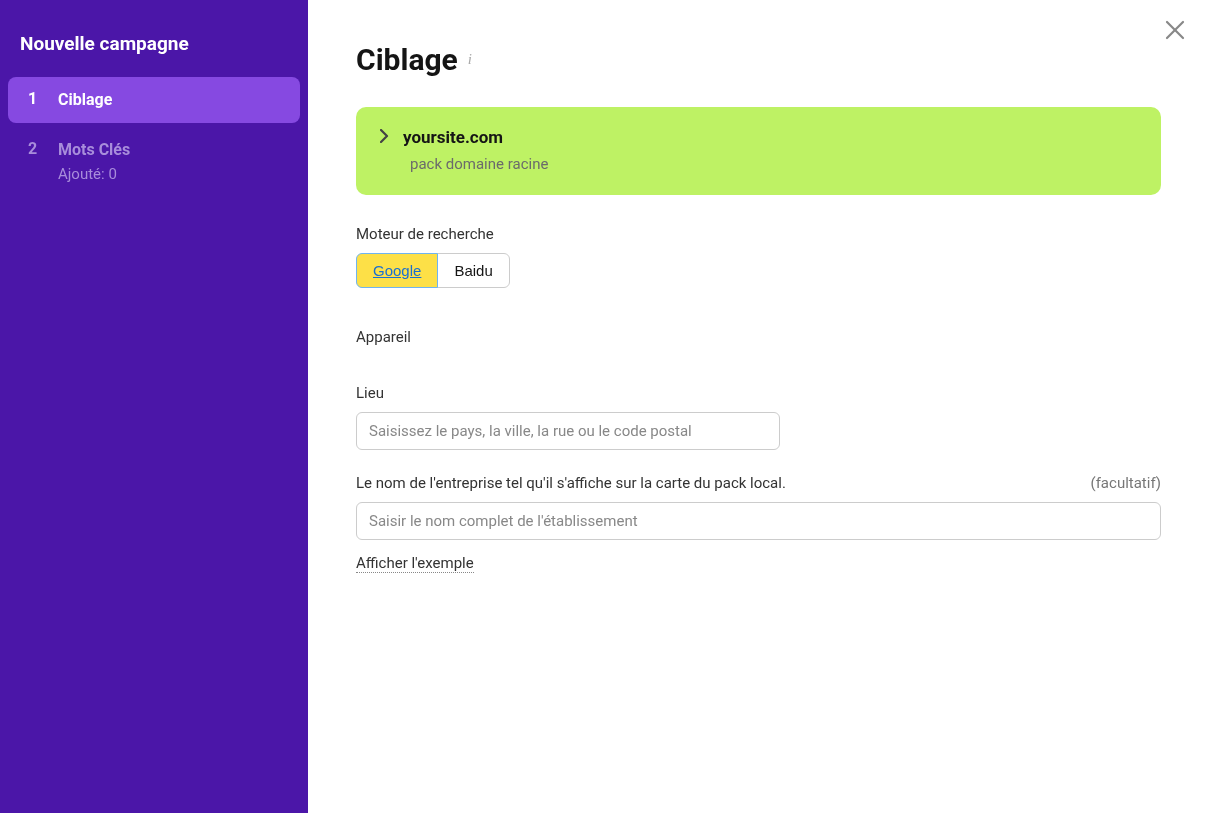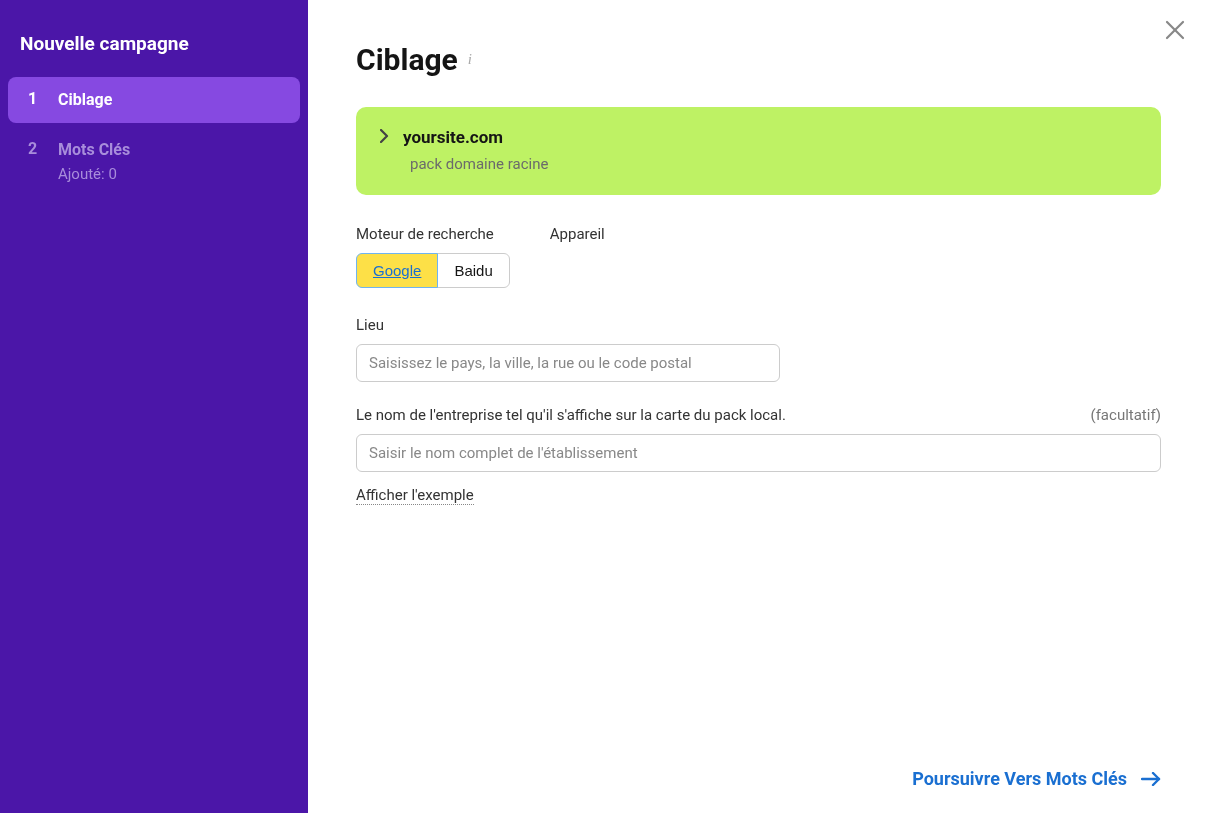--- a/index.html
+++ b/index.html
@@ -105,20 +105,21 @@
   .domain-sub {
     font-size: 15px;
     color: #6b6b6b;
     margin-top: 8px;
     margin-left: 30px;
   }
   .field-row {
     display: flex;
     gap: 40px;
     margin-bottom: 28px;
+    flex-direction: column;
   }
   .field-group {
     display: flex;
     flex-direction: column;
   }
   .field-label {
     font-size: 15px;
     color: #333;
     margin-bottom: 10px;
   }
@@ -275,23 +276,14 @@
 
   <div class="section-block">
     <div class="label-row">
       <div class="field-label" style="margin-bottom:0">Le nom de l'entreprise tel qu'il s'affiche sur la carte du pack local.</div>
       <div class="optional-text">(facultatif)</div>
     </div>
     <input type="text" class="text-input" placeholder="Saisir le nom complet de l'établissement" style="">
     <span class="example-link">Afficher l'exemple</span>
   </div>
 
-  <div class="footer">
-    <button class="continue-btn">
-      <span>Poursuivre Vers Mots Clés</span>
-      <svg class="arrow-icon" viewBox="0 0 20 14">
-        <line x1="1" y1="7" x2="18" y2="7" stroke="currentColor" stroke-width="2.4" stroke-linecap="round"></line>
-        <path d="M12 1 L18 7 L12 13" fill="none" stroke="currentColor" stroke-width="2.4" stroke-linecap="round" stroke-linejoin="round"></path>
-      </svg>
-    </button>
-  </div>
 
 </main>
 
 </body></html>

